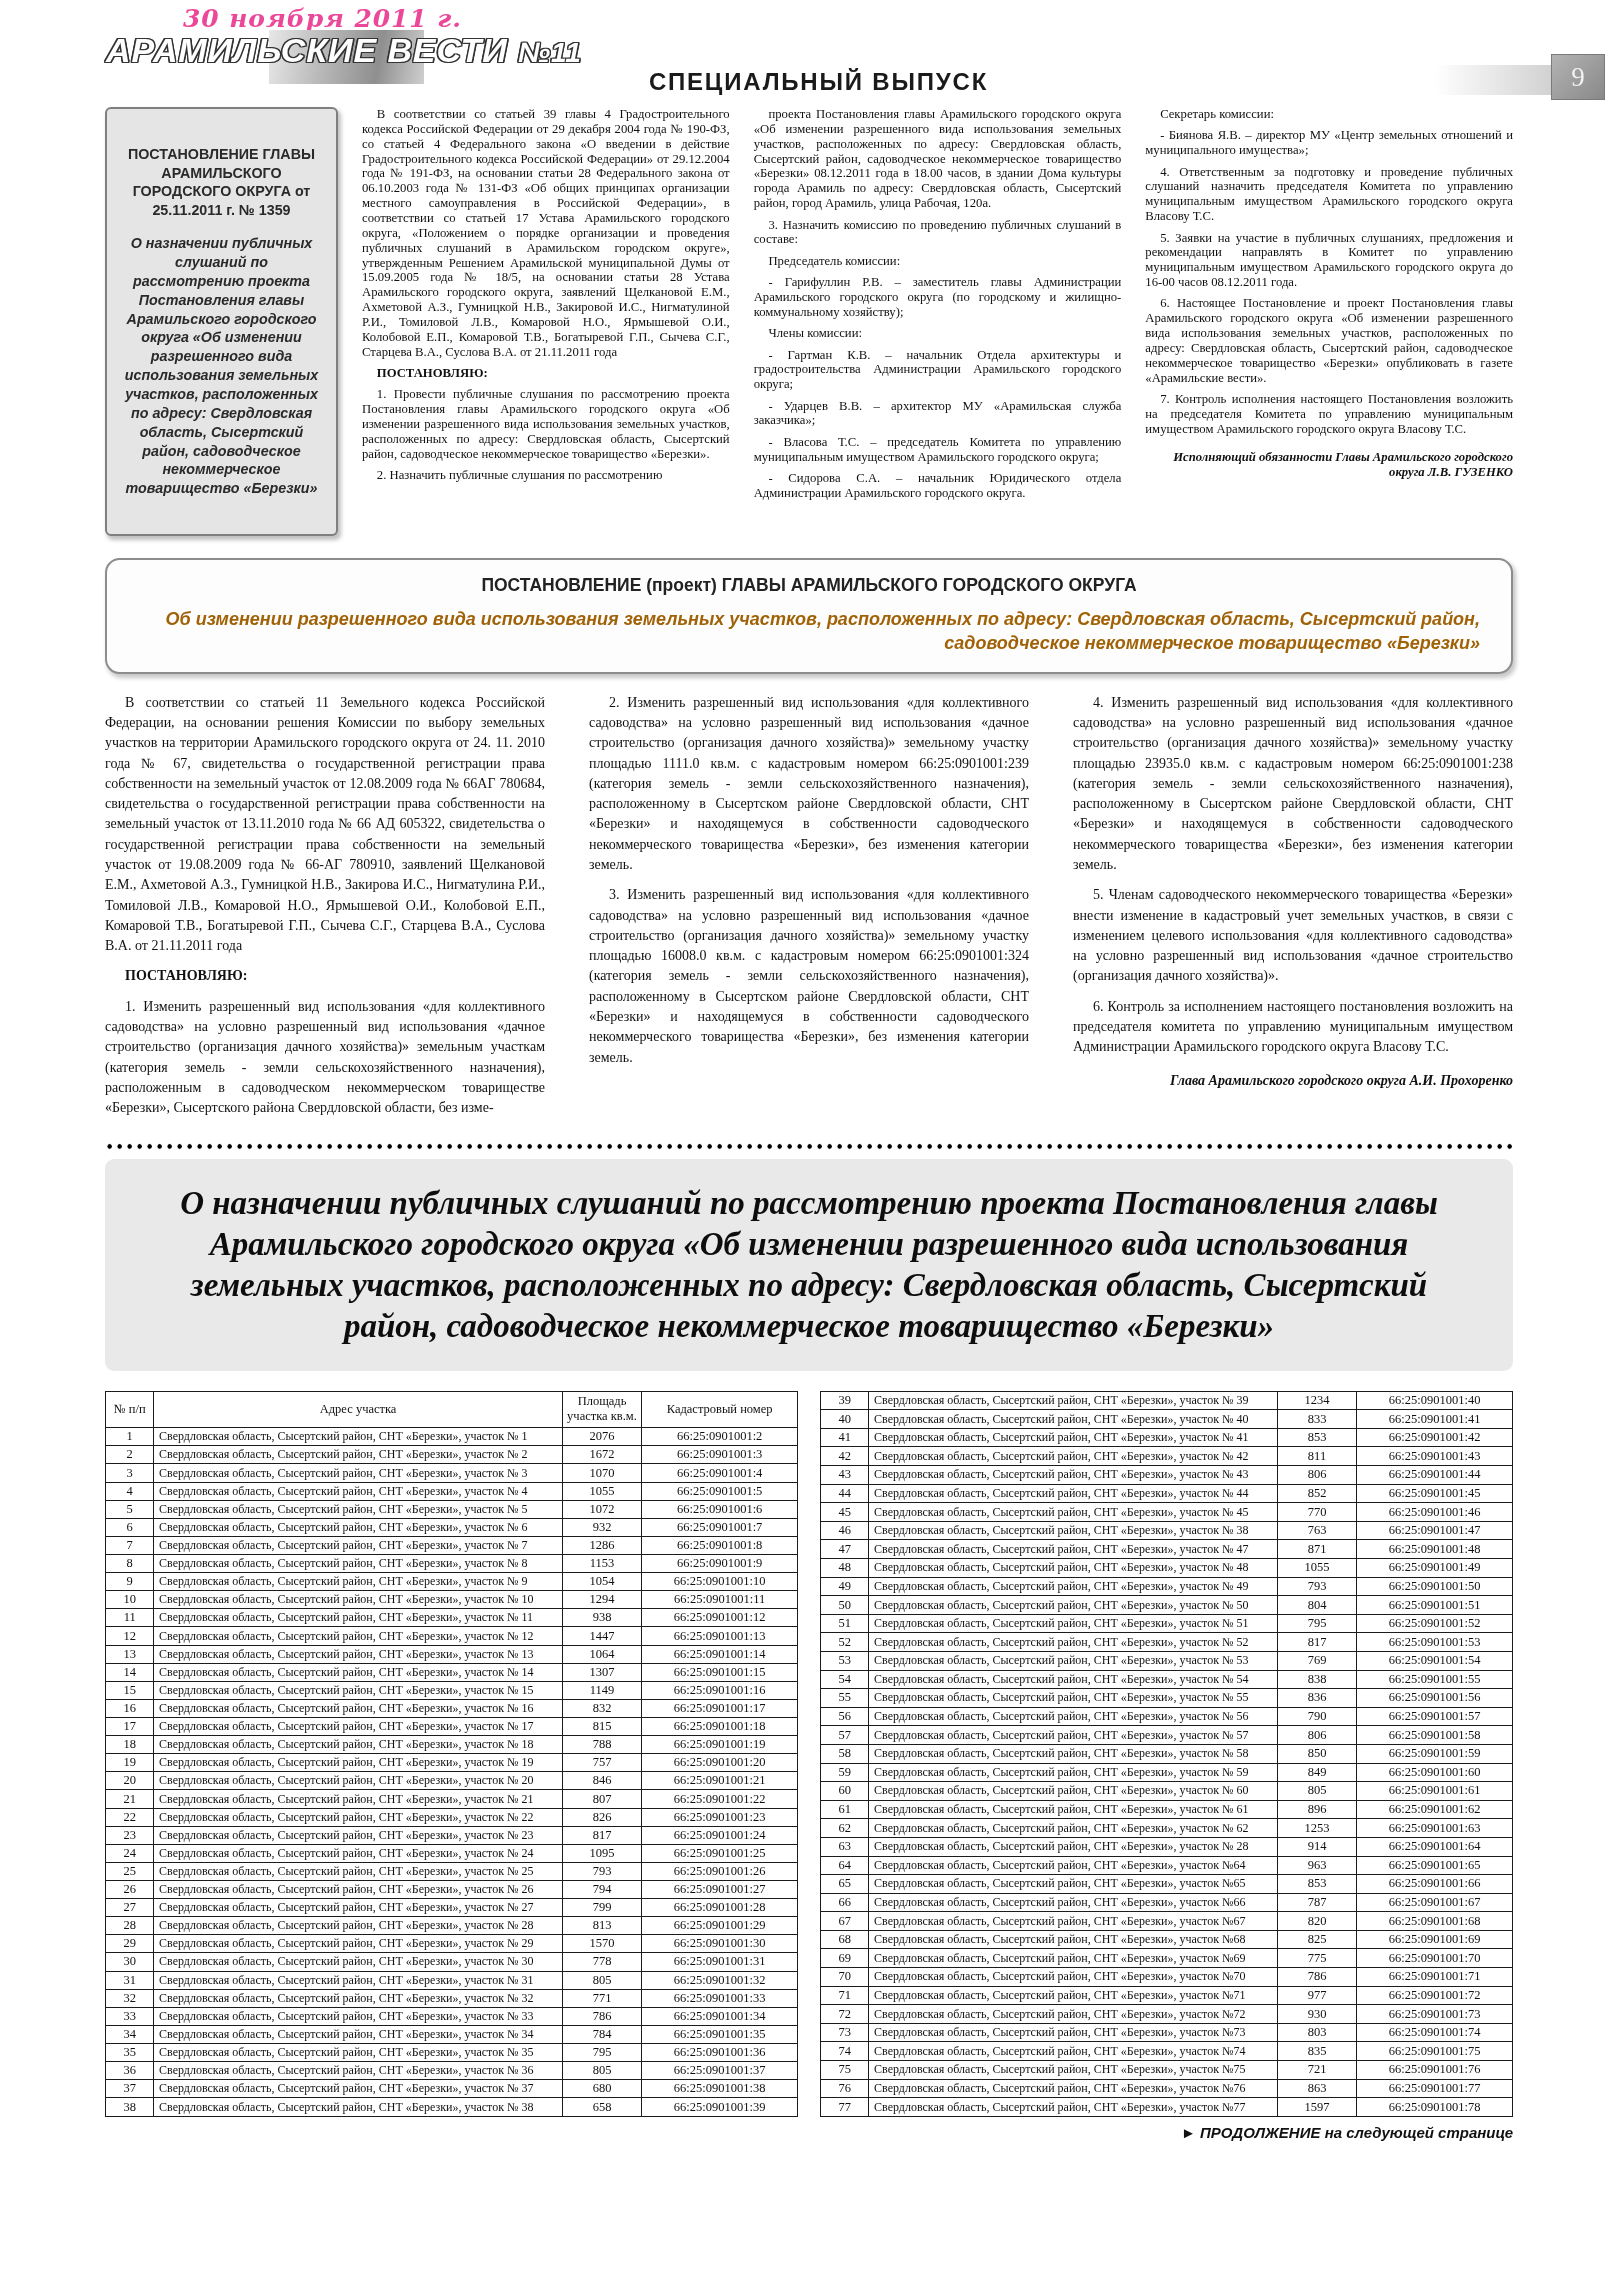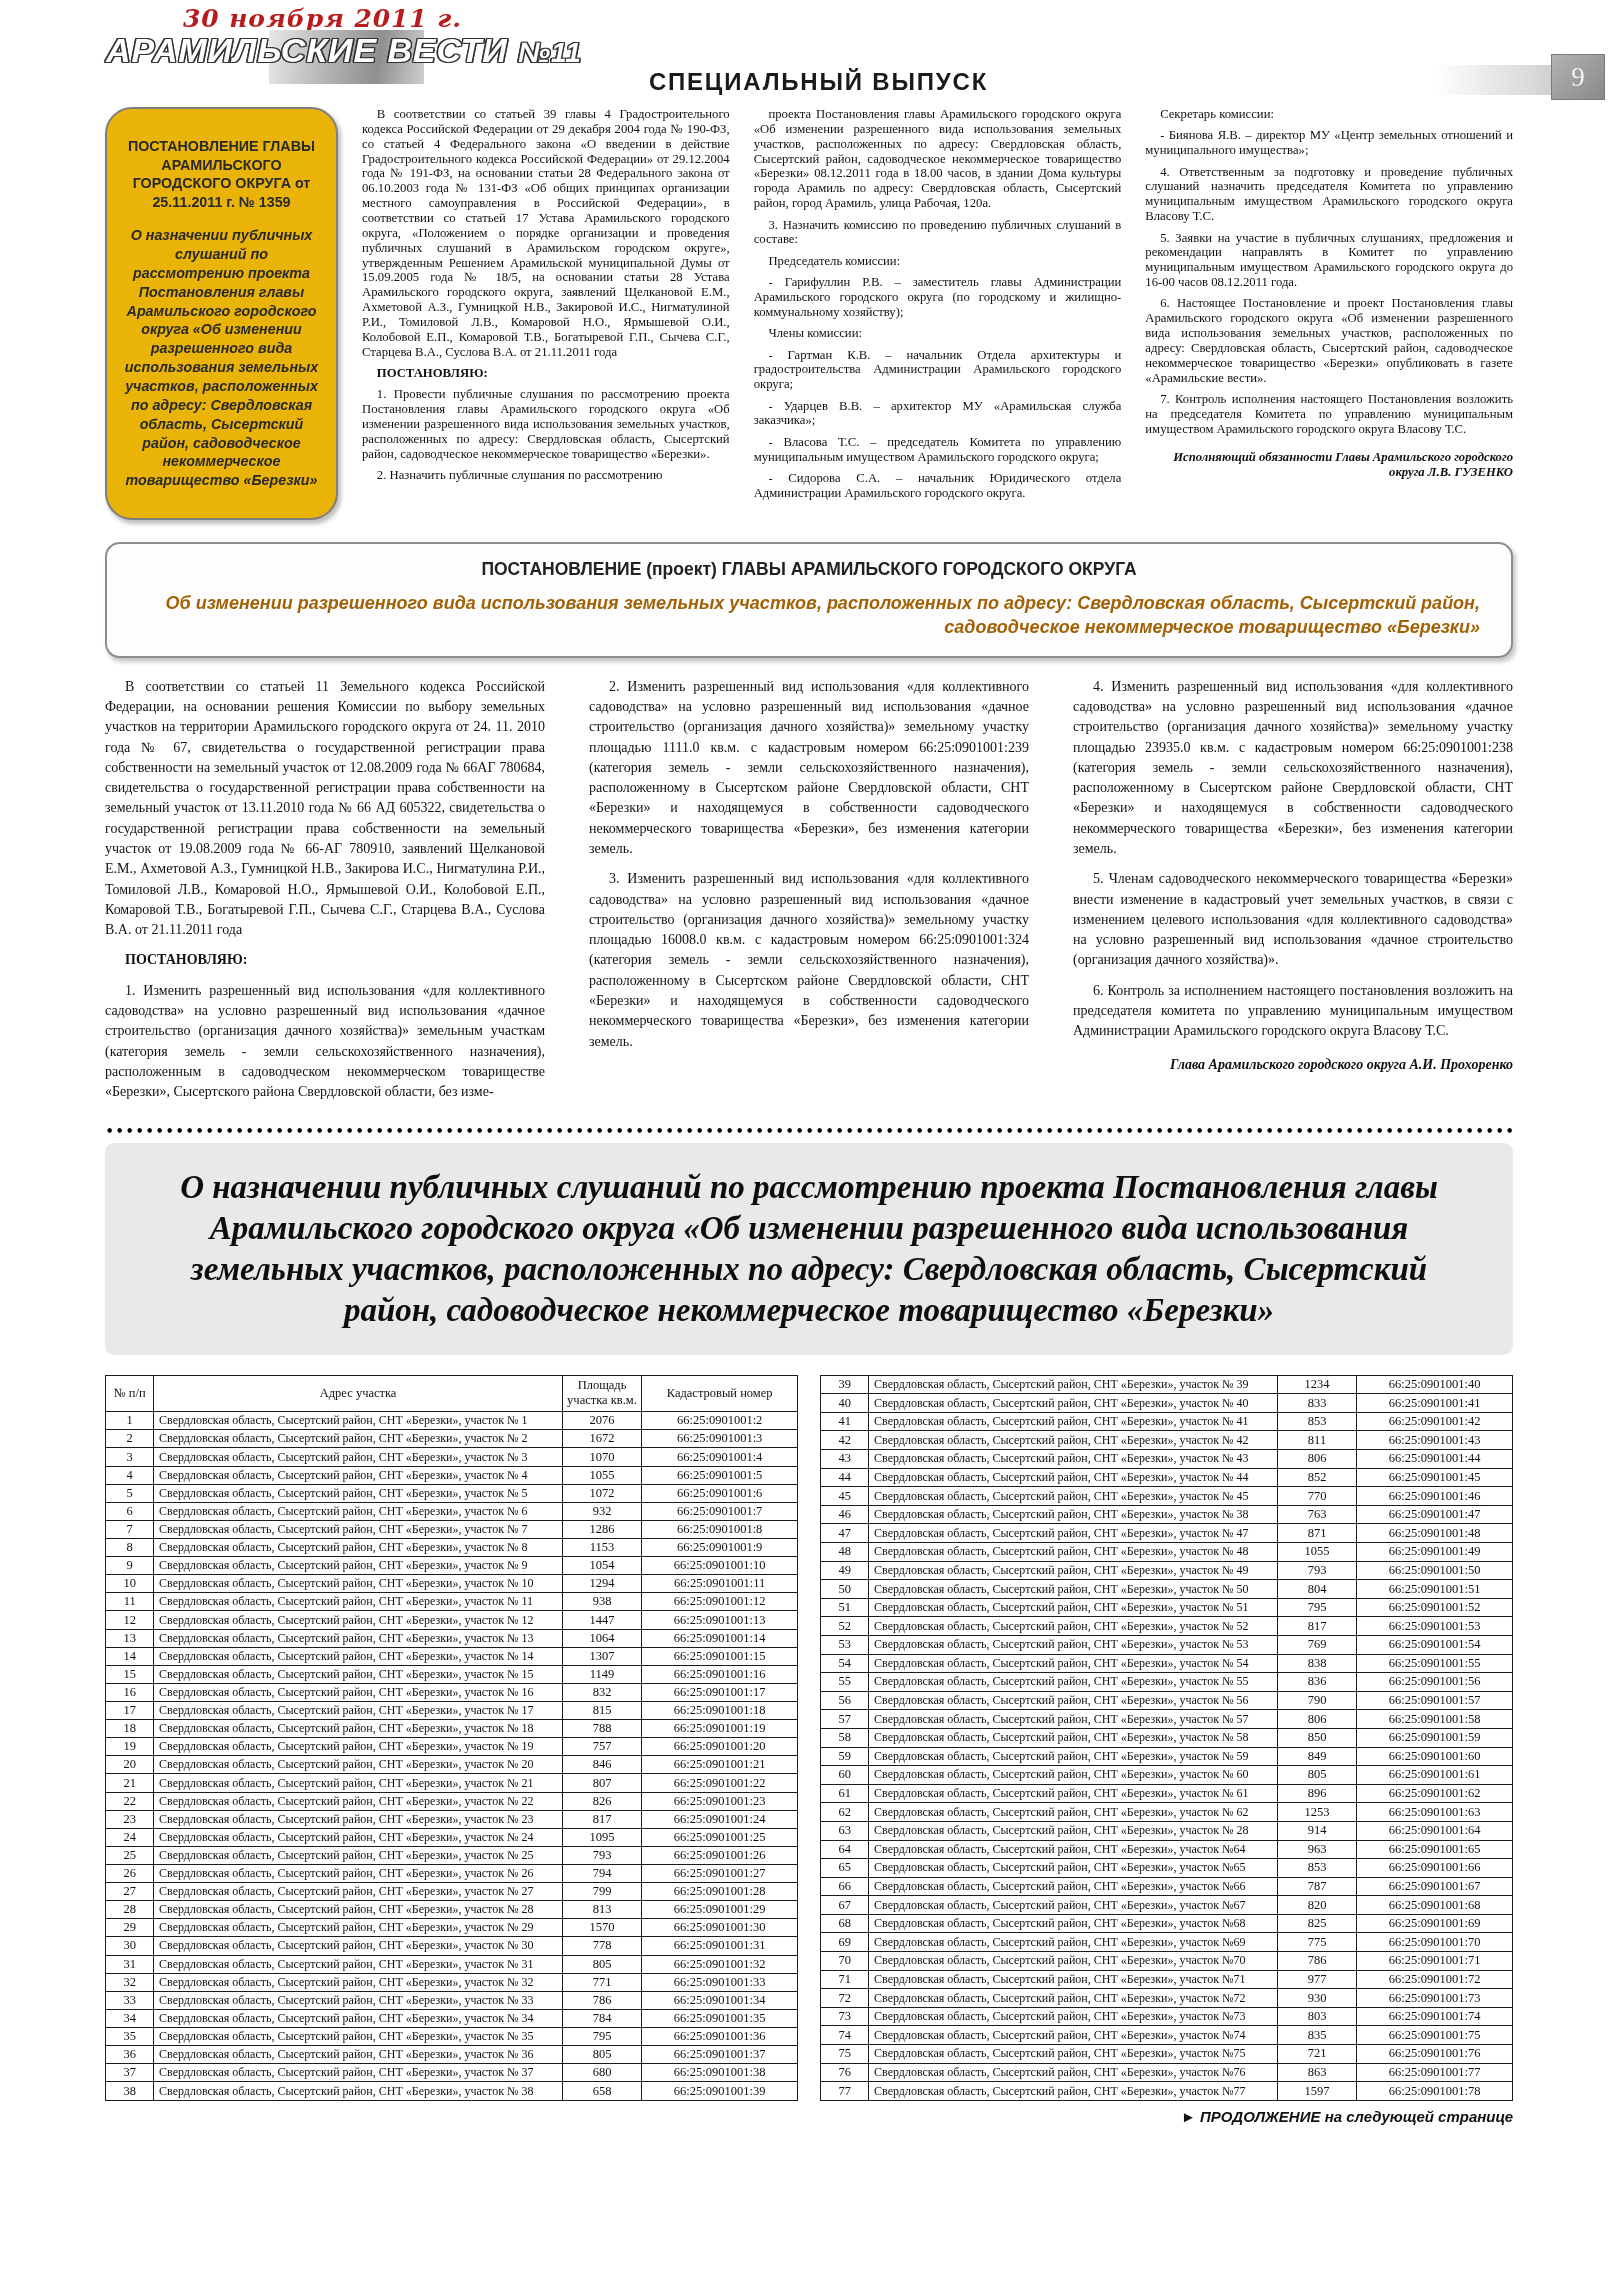--- a/index.html
+++ b/index.html
@@ -1,38 +1,38 @@
 <!DOCTYPE html>
 <html style="font-size:14.8px"><head>
 <meta charset="utf-8">
 <style>
   html,body{margin:0;padding:0;background:#fff;}
   .page{position:relative;width:1619px;height:2290px;background:#fff;overflow:hidden;
         font-family:"Liberation Serif",serif;color:#111;}
   
   .masthead{position:relative;height:96px;}
-  .mast-date{position:absolute;left:183px;top:3.7px;font:bold italic 25px "DejaVu Serif",serif;letter-spacing:0.9px;color:#b91c1c;}
+  .mast-date{position:absolute;left:183px;top:3.7px;font:bold italic 25px "DejaVu Serif",serif;letter-spacing:0.9px;color:#ec4899;}
   .mast-strip{position:absolute;left:269px;top:29.5px;width:155px;height:54px;
               background:linear-gradient(100deg,#e8e8e8 0%,#b9b9b9 35%,#8f8f8f 70%,#cfcfcf 100%);}
   .mast-logo{position:absolute;left:106px;top:31px;font:bold italic 34px "Liberation Sans",sans-serif;
              letter-spacing:0.9px;color:#fff;white-space:nowrap;
              text-shadow:1.4px 0 #333,-1.4px 0 #333,0 1.4px #333,0 -1.4px #333,1.4px 1.4px #333,-1.4px -1.4px #333,1.4px -1.4px #333,-1.4px 1.4px #333;}
   .mast-issue{font-size:28px;}
   .section-title{position:absolute;left:9px;width:100%;top:68px;text-align:center;
                  font:bold 24px "Liberation Sans",sans-serif;letter-spacing:1.8px;color:#1a1a1a;}
   .pg-strip{position:absolute;left:1435px;top:65px;width:120px;height:29.5px;
             background:linear-gradient(90deg,rgba(220,220,220,0),#d0d0d0);}
   .pg-box{position:absolute;left:1551px;top:54px;width:52px;height:44px;
           background:linear-gradient(135deg,#b3b3b3,#898989);display:flex;align-items:center;justify-content:center;
           font:27px "Liberation Serif",serif;color:#f2f2f2;border:0.9px solid #7a7a7a;}
   
   .content{margin:0 105px;width:1408px;}
   .top-grid{display:grid;grid-template-columns:233px 1fr 1fr 1fr;column-gap:24px;margin-top:11px;}
-  .side-box{border:2.8px solid #7f7f7f;border-radius:27px;padding:28px 12px;height:fit-content;
-            box-shadow:2.8px 3.7px 4.6px rgba(0,0,0,.25);background:#eab308;}
+  .side-box{border:2.8px solid #7f7f7f;border-radius:6px;padding:36px 12px;height:fit-content;
+            box-shadow:2.8px 3.7px 4.6px rgba(0,0,0,.25);background:#e5e5e5;}
   .side-box h3{margin:0 0 14.8px;font:bold 14.3px "Liberation Sans",sans-serif;text-align:center;line-height:1.3;color:#2a2a2a;}
   .side-box .sub{font:bold italic 14.3px "Liberation Sans",sans-serif;text-align:center;line-height:1.32;color:#2a2a2a;}
   .ts p{margin:0 0 6.5px;font-size:12.7px;line-height:1.17;text-align:justify;text-indent:14.8px;}
   .ms p{margin:0 0 10px;font-size:14px;line-height:1.45;text-align:justify;text-indent:20px;}
   p.bold-head{font-weight:bold;}
   p.sig{font-weight:bold;font-style:italic;text-align:right;text-indent:0;margin-top:13px;}
   
   .proj-box{border:2.8px solid #8d8d8d;border-radius:14.8px;margin:22px 0 18.5px;padding:14.8px 31px 16.6px;
             box-shadow:2.8px 3.7px 4.6px rgba(0,0,0,.22);background:#fdfdfd;}
   .proj-box .t1{text-align:center;font:bold 17.5px "Liberation Sans",sans-serif;color:#222;margin-bottom:11px;}

